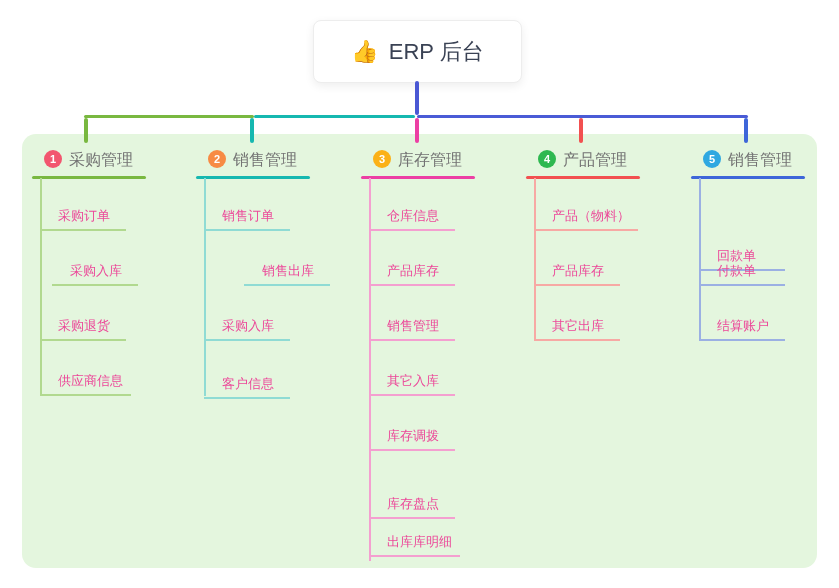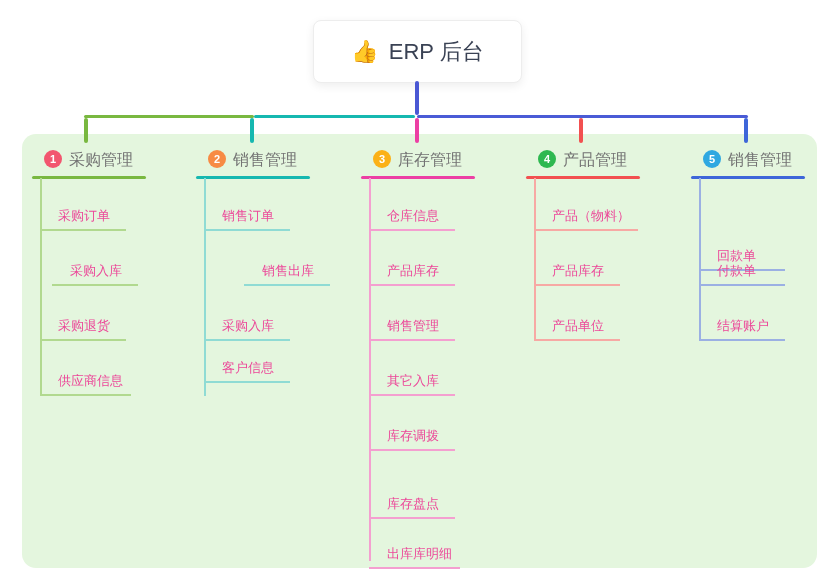--- a/index.html
+++ b/index.html
@@ -74,47 +74,47 @@
     <div class="branch" style="left: 196px;">
       <div class="bhead">
         <span class="badge" style="background: rgb(247, 139, 68);">2</span>
         <span class="btitle">销售管理</span>
       </div>
       <div class="bline" style="background: rgb(22, 184, 176);"></div>
       <div class="vline" style="background: rgb(143, 219, 212); height: 218px;"></div>
       <div class="sub" style="top: 62px; border-bottom-color: rgb(143, 219, 212);">销售订单</div>
       <div class="sub" style="top: 117px; border-bottom-color: rgb(143, 219, 212); margin-left: 40px;">销售出库</div>
       <div class="sub" style="top: 172px; border-bottom-color: rgb(143, 219, 212);">采购入库</div>
-      <div class="sub" style="top: 214px; border-bottom-color: rgb(143, 219, 212);">客户信息</div>
+      <div class="sub" style="top: 230px; border-bottom-color: rgb(143, 219, 212);">客户信息</div>
     </div>
     <div class="branch" style="left: 361px;">
       <div class="bhead">
         <span class="badge" style="background: rgb(251, 177, 23);">3</span>
         <span class="btitle">库存管理</span>
       </div>
       <div class="bline" style="background: rgb(236, 63, 164);"></div>
       <div class="vline" style="background: rgb(244, 159, 208); height: 383px;"></div>
       <div class="sub" style="top: 62px; border-bottom-color: rgb(244, 159, 208);">仓库信息</div>
       <div class="sub" style="top: 117px; border-bottom-color: rgb(244, 159, 208);">产品库存</div>
       <div class="sub" style="top: 172px; border-bottom-color: rgb(244, 159, 208);">销售管理</div>
       <div class="sub" style="top: 227px; border-bottom-color: rgb(244, 159, 208);">其它入库</div>
       <div class="sub" style="top: 282px; border-bottom-color: rgb(244, 159, 208);">库存调拨</div>
       <div class="sub" style="top: 337px; border-bottom-color: rgb(244, 159, 208); margin-top: 13px;">库存盘点</div>
-      <div class="sub" style="top: 400px; border-bottom-color: rgb(244, 159, 208);">出库库明细</div>
+      <div class="sub" style="top: 388px; border-bottom-color: rgb(244, 159, 208);">出库库明细</div>
     </div>
     <div class="branch" style="left: 526px;">
       <div class="bhead">
         <span class="badge" style="background: rgb(46, 184, 80);">4</span>
         <span class="btitle">产品管理</span>
       </div>
       <div class="bline" style="background: rgb(242, 80, 80);"></div>
       <div class="vline" style="background: rgb(247, 169, 164); height: 163px;"></div>
       <div class="sub" style="top: 62px; border-bottom-color: rgb(247, 169, 164);">产品（物料）</div>
       <div class="sub" style="top: 117px; border-bottom-color: rgb(247, 169, 164);">产品库存</div>
-      <div class="sub" style="top: 172px; border-bottom-color: rgb(247, 169, 164);">产品单位</div>
+      <div class="sub" style="top: 172px; border-bottom-color: rgb(247, 169, 164);">其它出库</div>
     </div>
     <div class="branch" style="left: 691px;">
       <div class="bhead">
         <span class="badge" style="background: rgb(47, 168, 225);">5</span>
         <span class="btitle">销售管理</span>
       </div>
       <div class="bline" style="background: rgb(62, 102, 217);"></div>
       <div class="vline" style="background: rgb(155, 176, 227); height: 163px;"></div>
       <div class="sub" style="top: 62px; border-bottom-color: rgb(155, 176, 227); margin-top: 40px;">回款单</div>
       <div class="sub" style="top: 117px; border-bottom-color: rgb(155, 176, 227);">付款单</div>

